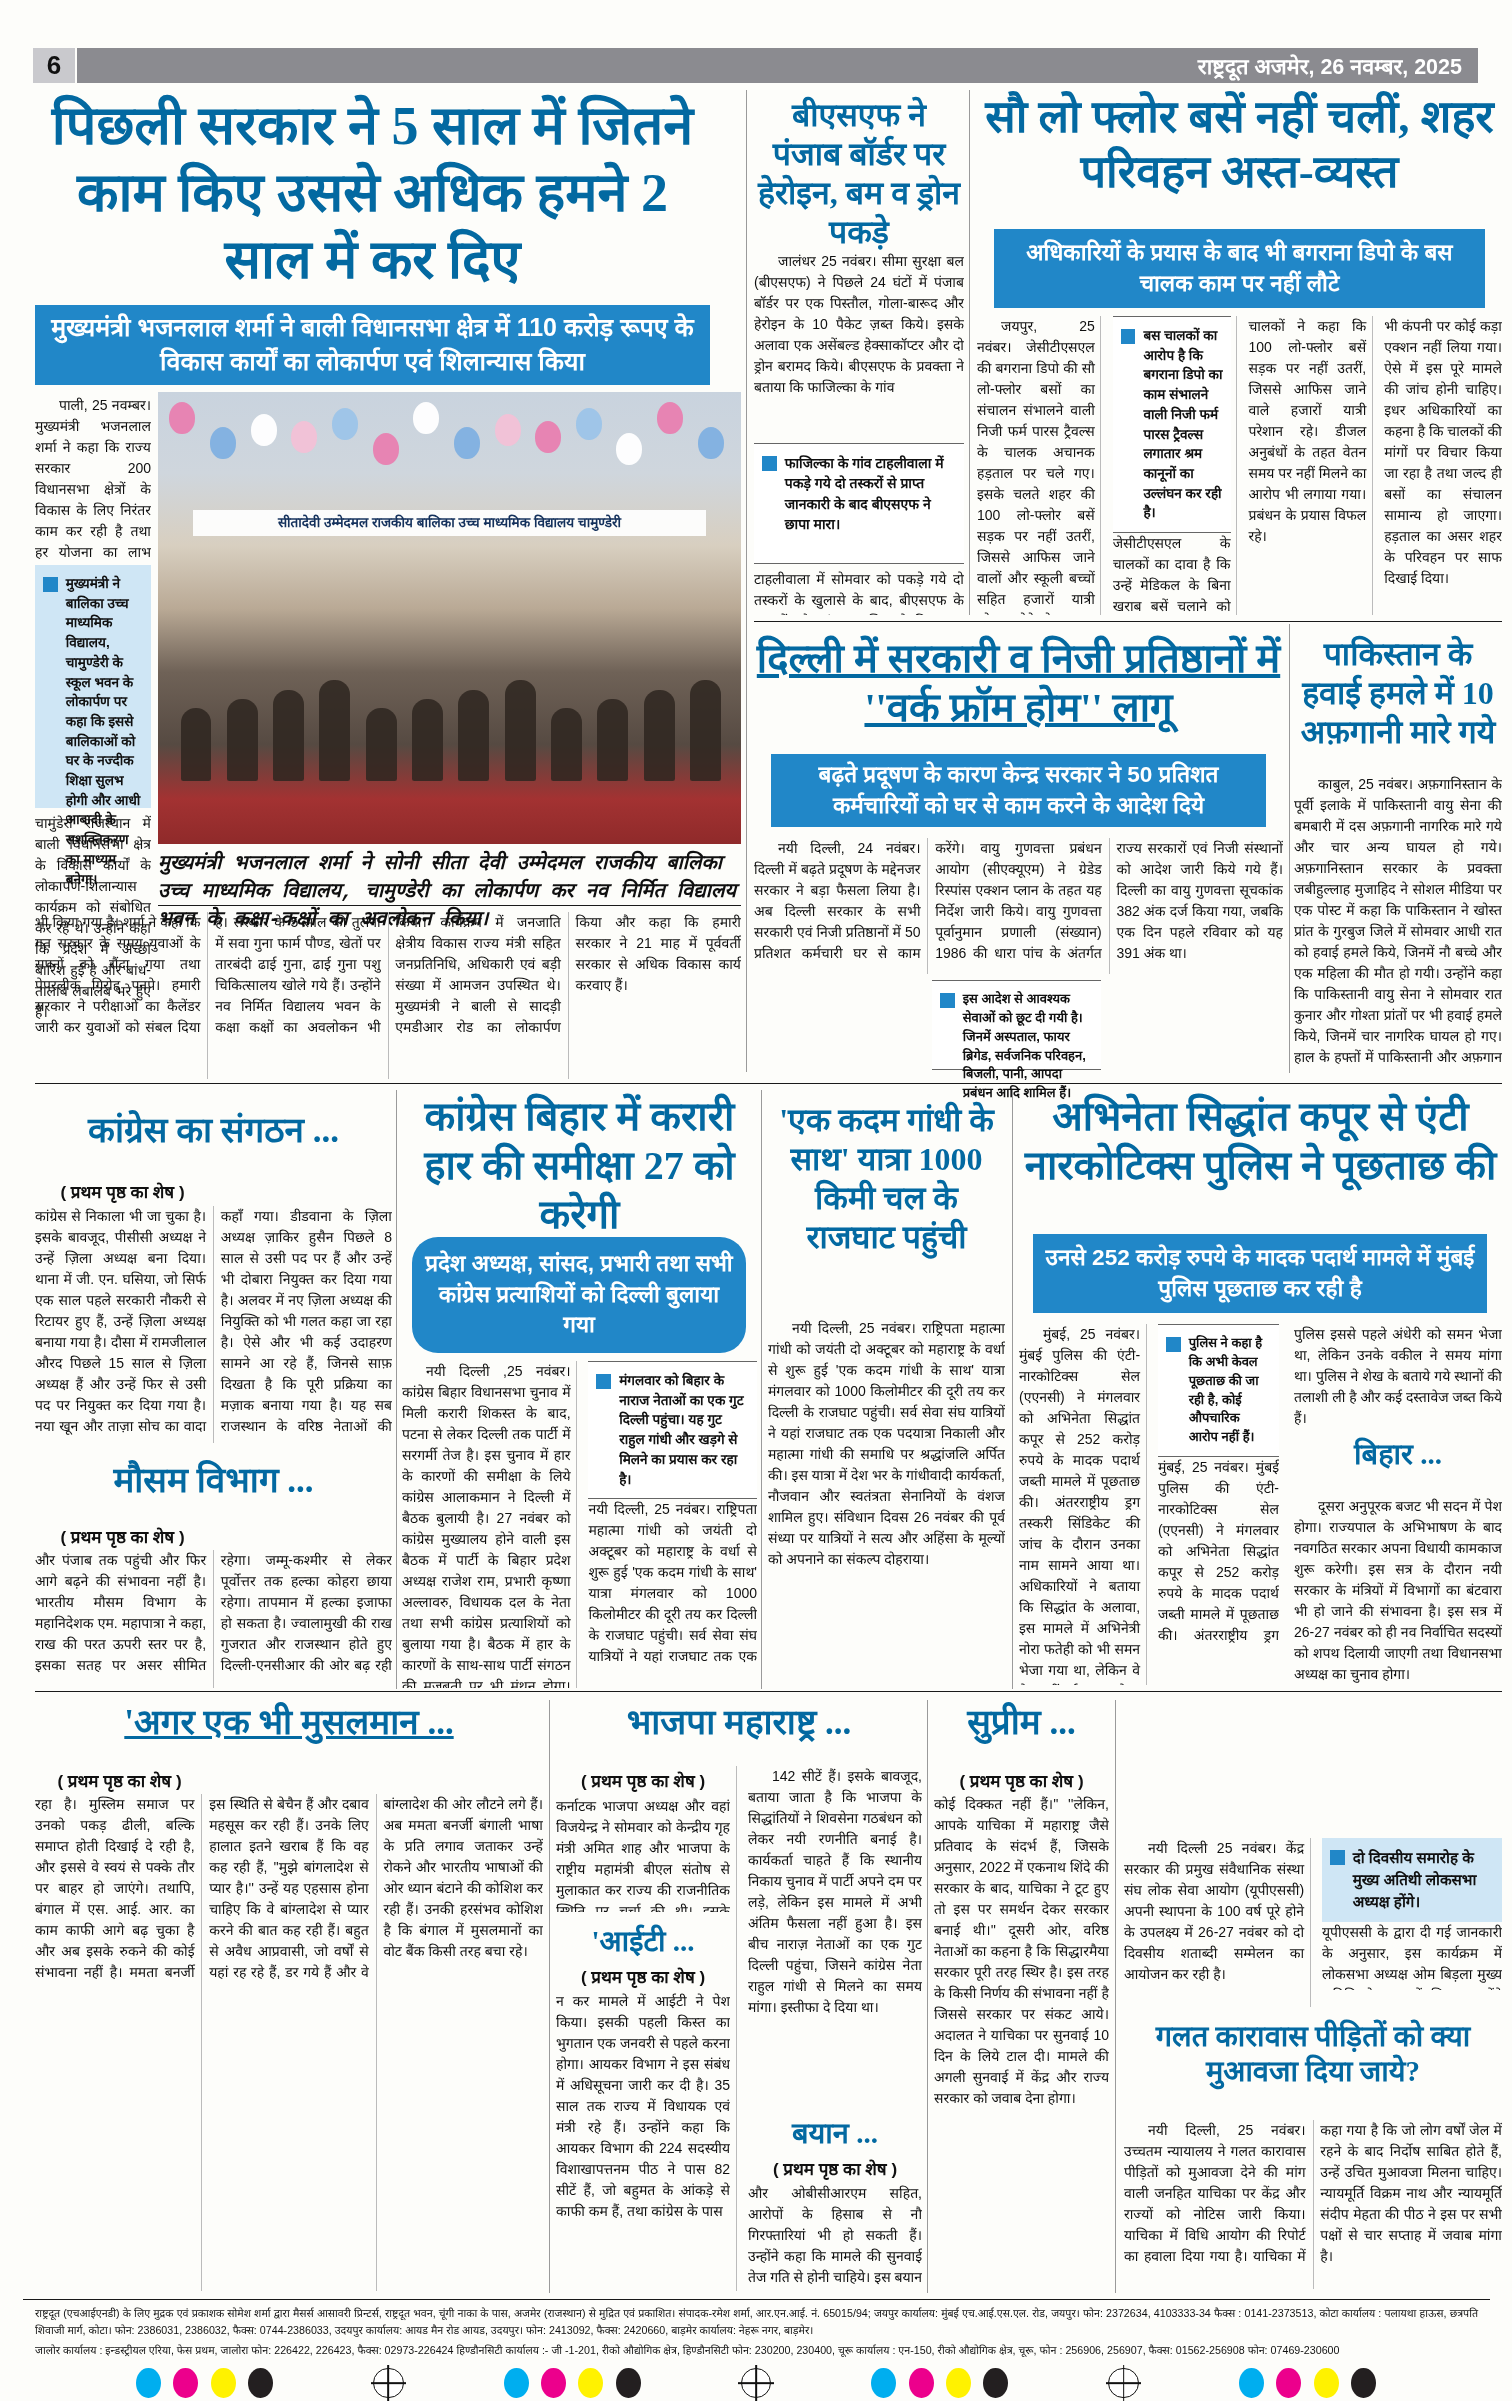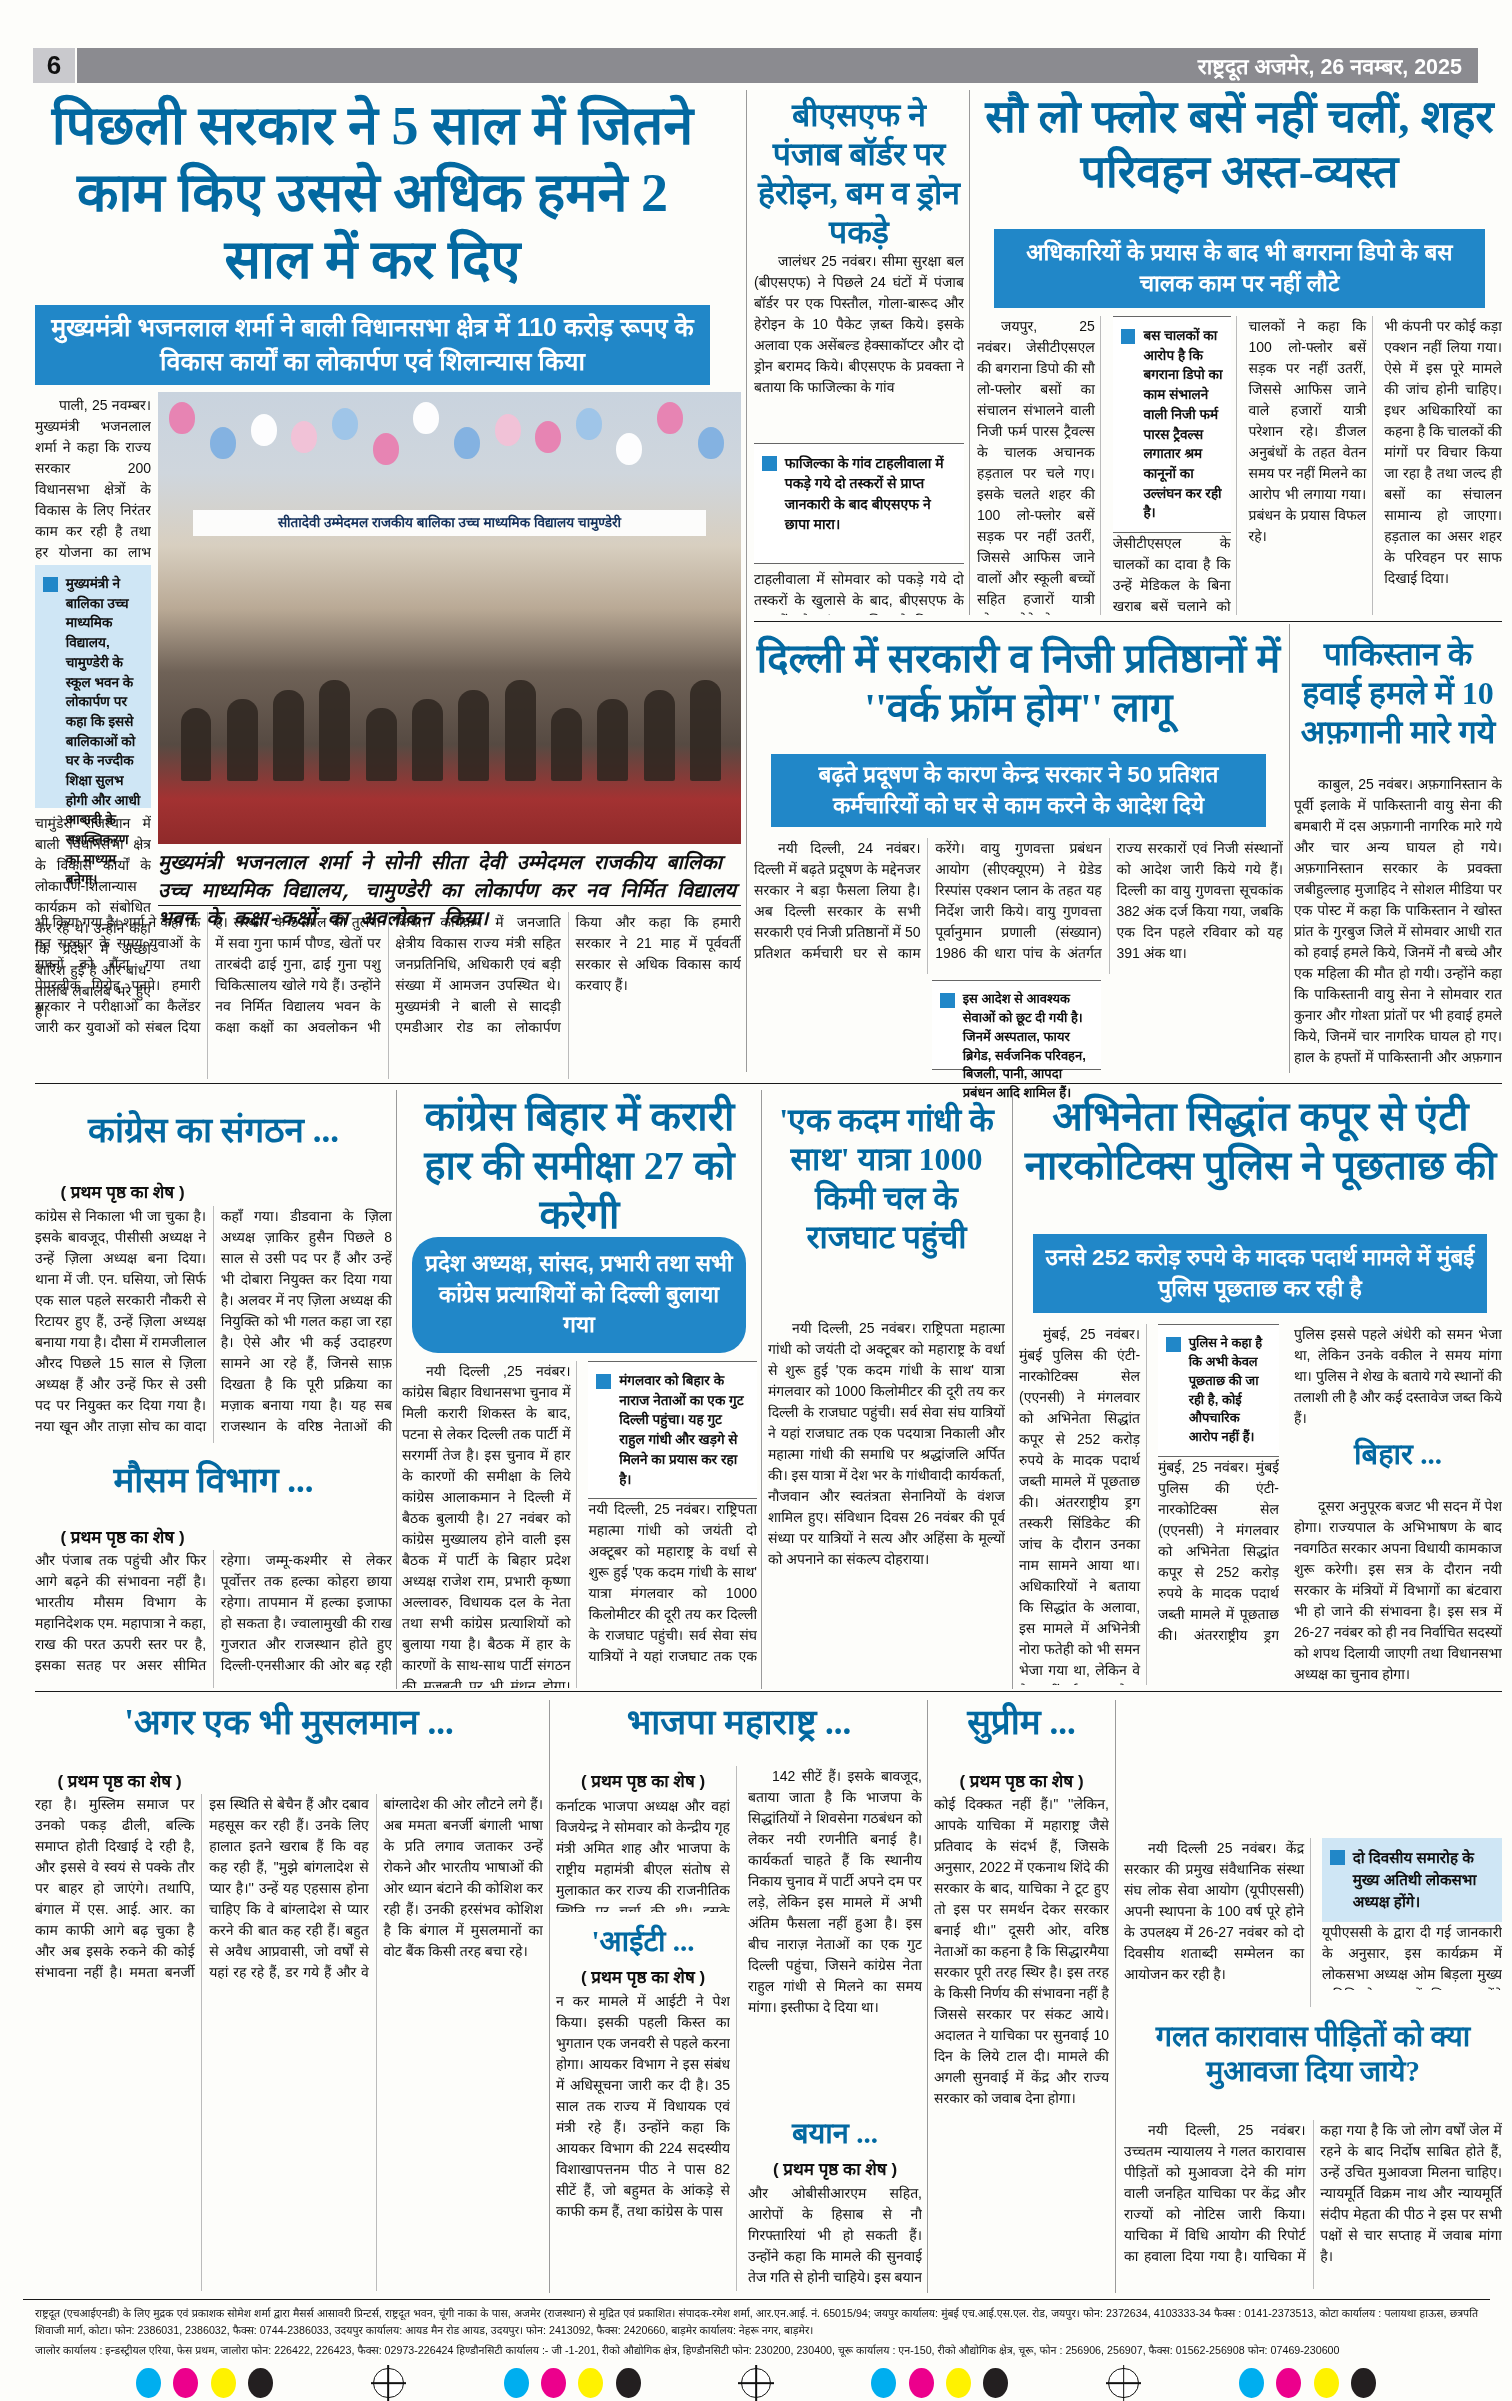--- a/index.html
+++ b/index.html
@@ -148,21 +148,21 @@
         <span>बस चालकों का आरोप है कि बगराना डिपो का काम संभालने वाली निजी फर्म पारस ट्रैवल्स लगातार श्रम कानूनों का उल्लंघन कर रही है।</span>
       </div>
       <div class="body" style="height:85px;">जेसीटीएसएल के चालकों का दावा है कि उन्हें मेडिकल के बिना खराब बसें चलाने को मजबूर किया जाता है। कंपनी ने मालिक और पूर्व अधिकारियों ने जल्द ही बसों का संचालन सामान्य होने का दावा किया।</div>
     </div>
     <div class="body" style="flex:1; border-right:0.6px solid #bbb; padding-right:5.6px;">चालकों ने कहा कि 100 लो-फ्लोर बसें सड़क पर नहीं उतरीं, जिससे आफिस जाने वाले हजारों यात्री परेशान रहे। डीजल अनुबंधों के तहत वेतन समय पर नहीं मिलने का आरोप भी लगाया गया। प्रबंधन के प्रयास विफल रहे।</div>
     <div class="body" style="flex:1;">भी कंपनी पर कोई कड़ा एक्शन नहीं लिया गया। ऐसे में इस पूरे मामले की जांच होनी चाहिए। इधर अधिकारियों का कहना है कि चालकों की मांगों पर विचार किया जा रहा है तथा जल्द ही बसों का संचालन सामान्य हो जाएगा। हड़ताल का असर शहर के परिवहन पर साफ दिखाई दिया।</div>
   </div>
 
   <div class="hr" style="left:754px; top:621px; width:748px;"></div>
 
-  <div class="abs head h-md" style="left:754px; top:635px; width:529px; height:110px;">दिल्ली में सरकारी व निजी प्रतिष्ठानों में ''वर्क फ्रॉम होम'' लागू</div>
+  <div class="abs head h-md" style="left:754px; top:635px; width:529px; height:110px;text-decoration:underline;">दिल्ली में सरकारी व निजी प्रतिष्ठानों में ''वर्क फ्रॉम होम'' लागू</div>
   <div class="abs banner small" style="left:771px; top:754px; width:495px; height:73px;">बढ़ते प्रदूषण के कारण केन्द्र सरकार ने 50 प्रतिशत कर्मचारियों को घर से काम करने के आदेश दिये</div>
   <div class="abs body cols3 indent" style="left:754px; top:838px; width:529px; height:136px;">नयी दिल्ली, 24 नवंबर। दिल्ली में बढ़ते प्रदूषण के मद्देनजर सरकार ने बड़ा फैसला लिया है। अब दिल्ली सरकार के सभी सरकारी एवं निजी प्रतिष्ठानों में 50 प्रतिशत कर्मचारी घर से काम करेंगे। वायु गुणवत्ता प्रबंधन आयोग (सीएक्यूएम) ने ग्रेडेड रिस्पांस एक्शन प्लान के तहत यह निर्देश जारी किये। वायु गुणवत्ता पूर्वानुमान प्रणाली (संख्यान) 1986 की धारा पांच के अंतर्गत राज्य सरकारों एवं निजी संस्थानों को आदेश जारी किये गये हैं। दिल्ली का वायु गुणवत्ता सूचकांक 382 अंक दर्ज किया गया, जबकि एक दिन पहले रविवार को यह 391 अंक था।</div>
   <div class="abs inset white" style="left:932px; top:980px; width:169px; height:90px; font-size:13px;">
     <span class="sq"></span>
     <span>इस आदेश से आवश्यक सेवाओं को छूट दी गयी है। जिनमें अस्पताल, फायर ब्रिगेड, सर्वजनिक परिवहन, बिजली, पानी, आपदा प्रबंधन आदि शामिल हैं।</span>
   </div>
 
   <div class="abs head h-sm" style="left:1294px; top:635px; width:208px; height:130px;">पाकिस्तान के हवाई हमले में 10 अफ़गानी मारे गये</div>
   <div class="abs body indent" style="left:1294px; top:774px; width:208px; height:296px;">काबुल, 25 नवंबर। अफ़गानिस्तान के पूर्वी इलाके में पाकिस्तानी वायु सेना की बमबारी में दस अफ़गानी नागरिक मारे गये और चार अन्य घायल हो गये। अफ़गानिस्तान सरकार के प्रवक्ता जबीहुल्लाह मुजाहिद ने सोशल मीडिया पर एक पोस्ट में कहा कि पाकिस्तान ने खोस्त प्रांत के गुरबुज जिले में सोमवार आधी रात को हवाई हमले किये, जिनमें नौ बच्चे और एक महिला की मौत हो गयी। उन्होंने कहा कि पाकिस्तानी वायु सेना ने सोमवार रात कुनार और गोश्ता प्रांतों पर भी हवाई हमले किये, जिनमें चार नागरिक घायल हो गए। हाल के हफ्तों में पाकिस्तानी और अफ़गान सेनाओं के बीच सीमा पर झड़पें हुई थीं।</div>
 
@@ -210,21 +210,21 @@
       <div class="body" style="height:186px;">मुंबई, 25 नवंबर। मुंबई पुलिस की एंटी-नारकोटिक्स सेल (एएनसी) ने मंगलवार को अभिनेता सिद्धांत कपूर से 252 करोड़ रुपये के मादक पदार्थ जब्ती मामले में पूछताछ की। अंतरराष्ट्रीय ड्रग तस्करी सिंडिकेट की जांच के दौरान उनका नाम सामने आया था। अधिकारियों ने बताया कि सिद्धांत के अलावा, इस मामले में अभिनेत्री नोरा फतेही को भी समन भेजा गया था, लेकिन वे पेश नहीं हुईं। समन भेजा है ताकि उनके दावों की पुष्टि की जा सके, जिसके बाद आगे की जांच की जायेगी।</div>
     </div>
   </div>
 
   <div class="abs body" style="left:1294px; top:1324px; width:208px; height:107px;">पुलिस इससे पहले अंधेरी को समन भेजा था, लेकिन उनके वकील ने समय मांगा था। पुलिस ने शेख के बताये गये स्थानों की तलाशी ली है और कई दस्तावेज जब्त किये हैं।</div>
   <div class="abs head h-sec2" style="left:1294px; top:1437px; width:208px; height:51px;">बिहार ...</div>
   <div class="abs body indent" style="left:1294px; top:1496px; width:208px; height:189px;">दूसरा अनुपूरक बजट भी सदन में पेश होगा। राज्यपाल के अभिभाषण के बाद नवगठित सरकार अपना विधायी कामकाज शुरू करेगी। इस सत्र के दौरान नयी सरकार के मंत्रियों में विभागों का बंटवारा भी हो जाने की संभावना है। इस सत्र में 26-27 नवंबर को ही नव निर्वाचित सदस्यों को शपथ दिलायी जाएगी तथा विधानसभा अध्यक्ष का चुनाव होगा।</div>
 
   <div class="hr" style="left:35px; top:1691px; width:1467px;"></div>
 
-  <div class="abs head h-sec" style="left:35px; top:1702px; width:508px; height:59px;">'अगर एक भी मुसलमान ...</div>
+  <div class="abs head h-sec" style="left:35px; top:1702px; width:508px; height:59px;text-decoration:underline;">'अगर एक भी मुसलमान ...</div>
   <div class="abs kicker" style="left:35px; top:1766px; width:169px;">( प्रथम पृष्ठ का शेष )</div>
   <div class="abs body cols3" style="left:35px; top:1794px; width:508px; height:497px;">रहा है। मुस्लिम समाज पर उनको पकड़ ढीली, बल्कि समाप्त होती दिखाई दे रही है, और इससे वे स्वयं से पक्के तौर पर बाहर हो जाएंगे। तथापि, बंगाल में एस. आई. आर. का काम काफी आगे बढ़ चुका है और अब इसके रुकने की कोई संभावना नहीं है। ममता बनर्जी इस स्थिति से बेचैन हैं और दबाव महसूस कर रही हैं। उनके लिए हालात इतने खराब हैं कि वह कह रही हैं, ''मुझे बांगलादेश से प्यार है।'' उन्हें यह एहसास होना चाहिए कि वे बांग्लादेश से प्यार करने की बात कह रही हैं। बहुत से अवैध आप्रवासी, जो वर्षों से यहां रह रहे हैं, डर गये हैं और वे बांग्लादेश की ओर लौटने लगे हैं। अब ममता बनर्जी बंगाली भाषा के प्रति लगाव जताकर उन्हें रोकने और भारतीय भाषाओं की ओर ध्यान बंटाने की कोशिश कर रही हैं। उनकी हरसंभव कोशिश है कि बंगाल में मुसलमानों का वोट बैंक किसी तरह बचा रहे।</div>
 
   <div class="vr" style="left:549px; top:1700px; height:593px;"></div>
 
   <div class="abs head h-sec" style="left:556px; top:1702px; width:366px; height:59px;">भाजपा महाराष्ट्र ...</div>
   <div class="abs" style="left:556px; top:1766px; width:366px; height:525px; display:flex; gap:11.3px;">
     <div style="flex:1; border-right:0.6px solid #bbb; padding-right:5.6px;">
       <div class="kicker">( प्रथम पृष्ठ का शेष )</div>
       <div class="body" style="height:116px;">कर्नाटक भाजपा अध्यक्ष और वहां विजयेन्द्र ने सोमवार को केन्द्रीय गृह मंत्री अमित शाह और भाजपा के राष्ट्रीय महामंत्री बीएल संतोष से मुलाकात कर राज्य की राजनीतिक स्थिति पर चर्चा की थी। इसके अलावा, भाजपा का कहना है कि महाराष्ट्र के स्थानीय निकाय चुनाव पार्टी अपने दम पर लड़ेगी।</div>

